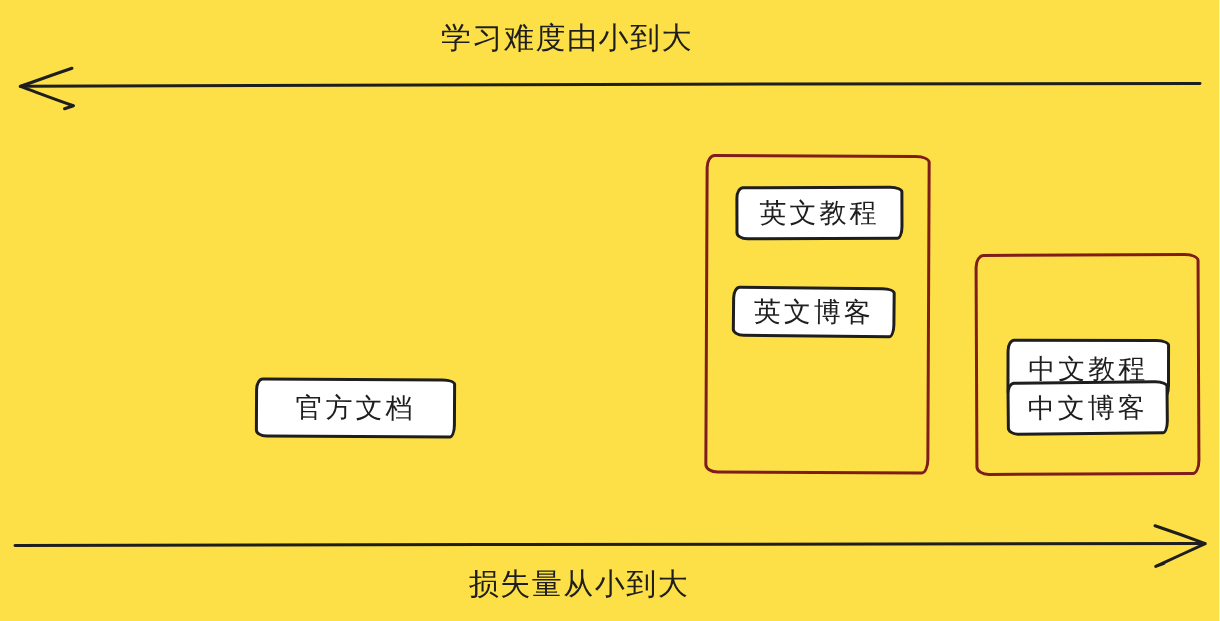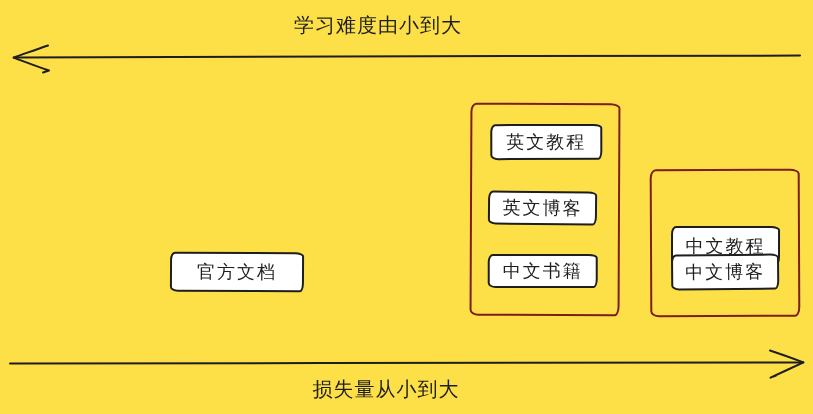--- a/index.html
+++ b/index.html
@@ -89,23 +89,20 @@
   </div>
 
 
   <div class="group" id="group-en">
     <div class="node" id="node-entutorial">
       <span>英文教程</span>
     </div>
     <div class="node" id="node-enblog">
       <span>英文博客</span>
     </div>
-    <div class="node" id="node-cnbooks">
-      <span>中文书籍</span>
-    </div>
   </div>
 
   <div class="group" id="group-cn">
     <div class="node" id="node-cntutorial">
       <span>中文教程</span>
     </div>
     <div class="node" id="node-cnblog">
       <span>中文博客</span>
     </div>
   </div>

